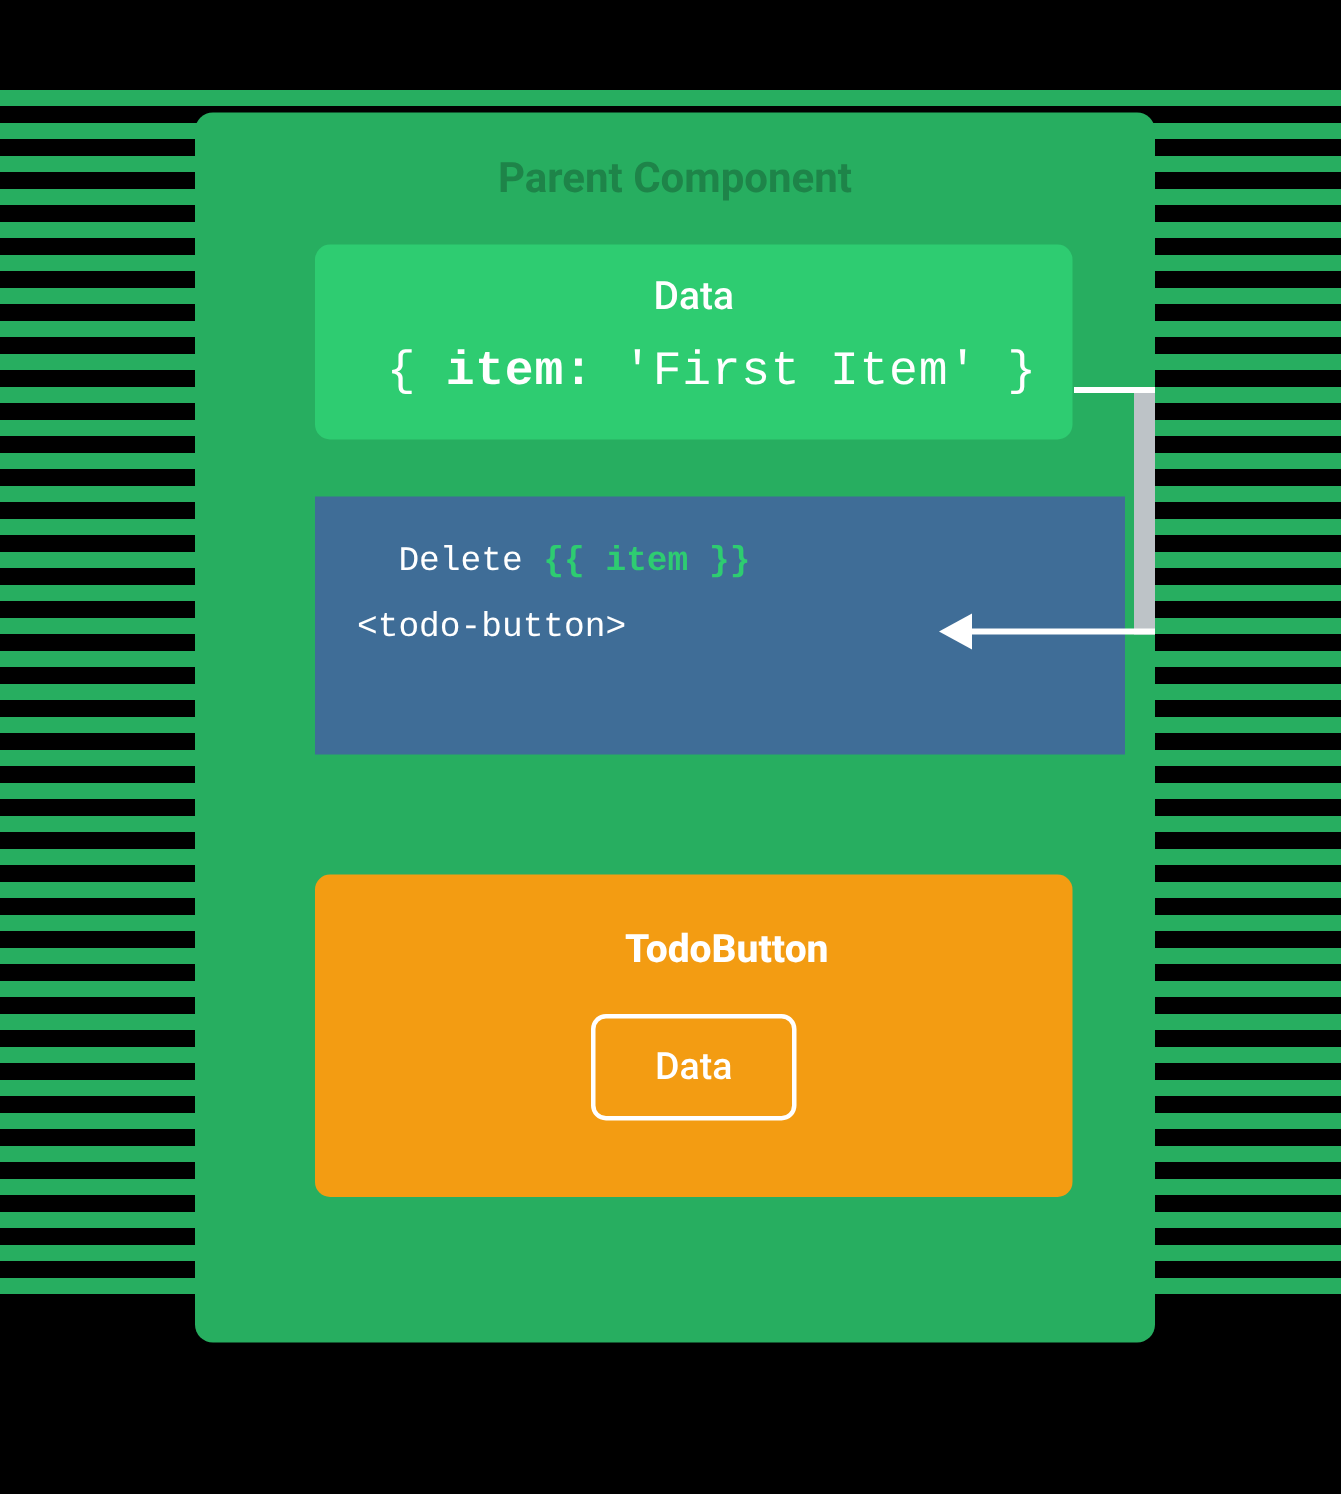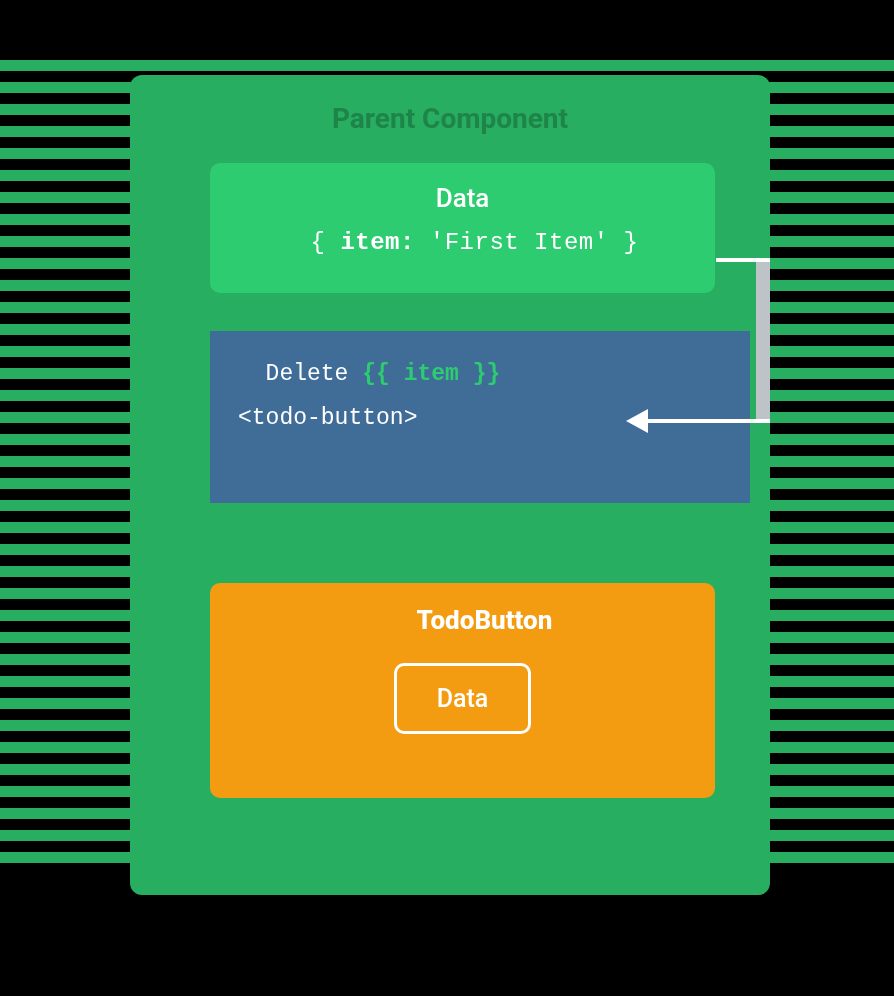--- a/index.html
+++ b/index.html
@@ -59,21 +59,21 @@
     padding-top: 20px;
     z-index: 3;
   }
   .data-panel .data-label {
     font-size: 26px;
     font-weight: 500;
     margin-bottom: 16px;
   }
   .data-code {
     font-family: "SFMono-Regular", Consolas, "Liberation Mono", Menlo, monospace;
-    font-size: 24px;
+    font-size: 32px;
     font-weight: 400;
     letter-spacing: 0.5px;
     padding-left: 24px;
   }
   .data-code .kw { font-weight: 700; }
   .code-panel {
     position: absolute;
     top: 256px;
     left: 80px;
     width: 540px;
@@ -95,21 +95,21 @@
     height: 215px;
     background: #f39c12;
     border-radius: 10px;
     text-align: center;
     color: #fff;
     z-index: 3;
   }
   .child-title {
     font-size: 26px;
     font-weight: 800;
-    margin-top: 22px;
+    margin-top: 35px;
     padding-left: 44px;
   }
   .child-data-box {
     display: inline-block;
     margin-top: 28px;
     padding: 18px 40px;
     border: 3px solid #fff;
     border-radius: 10px;
     font-size: 25px;
     font-weight: 500;

